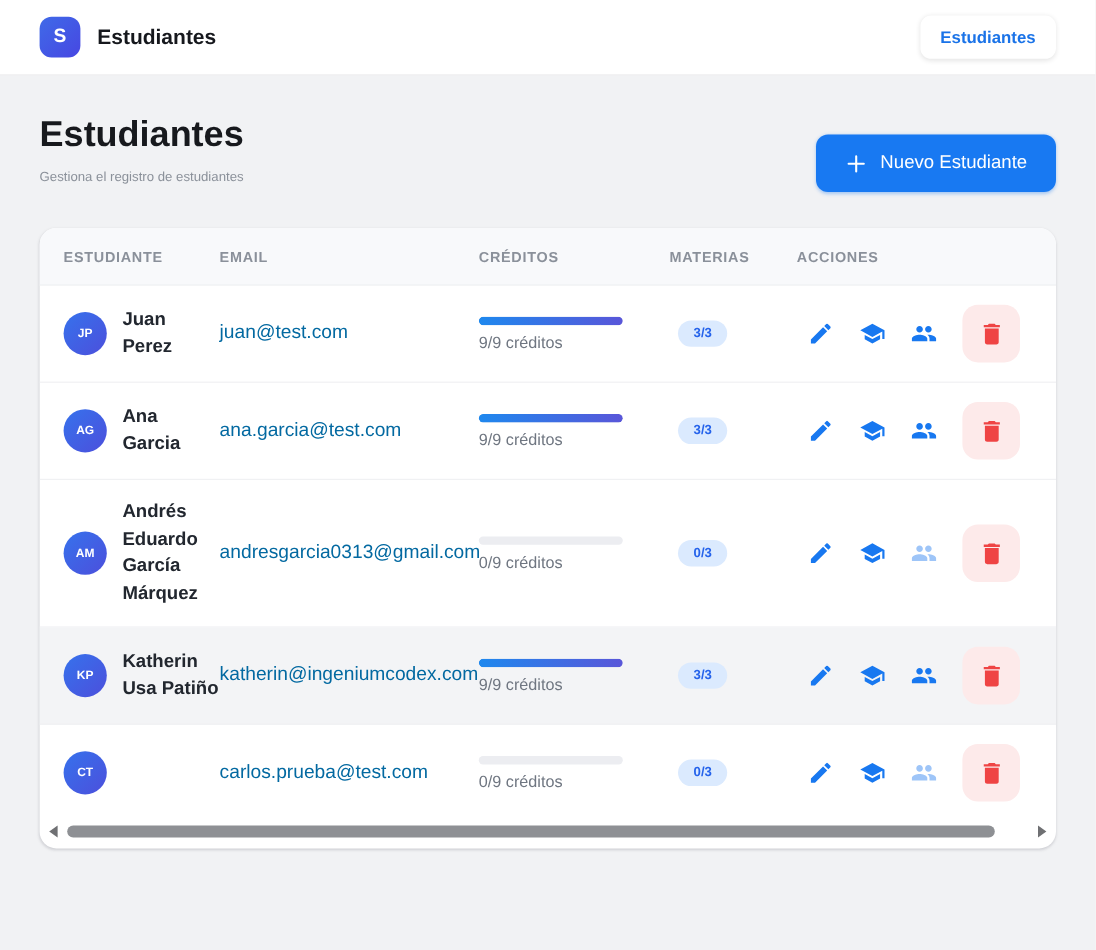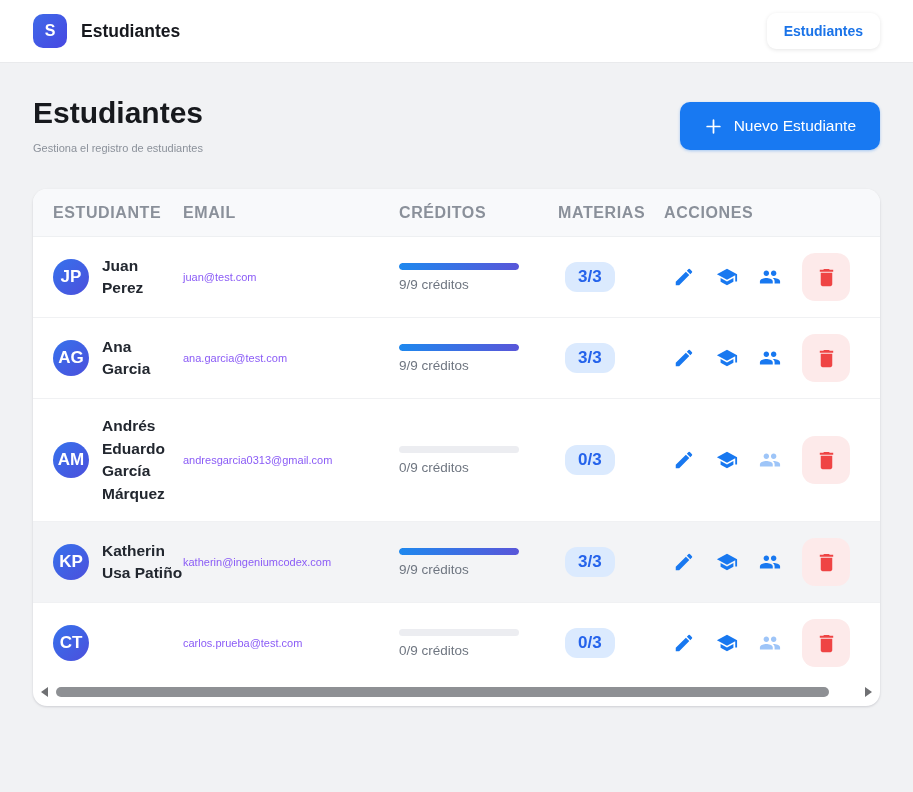--- a/index.html
+++ b/index.html
@@ -18,59 +18,59 @@
   .appbar-spacer { flex:1; }
   .nav-chip { background:#ffffff; border:none; border-radius:9px; padding:10px 17px;
     color:#1a73e8; font-size:14px; font-weight:600; cursor:pointer;
     box-shadow:0 1px 4px rgba(0,0,0,0.10); font-family:inherit; }
 
   
   main { padding:32px 33px 0; }
   .page-head { display:flex; align-items:flex-start; justify-content:space-between; }
   h1 { font-size:30px; font-weight:bold; color:#17191d; line-height:36px; }
   .subtitle { margin-top:6px; font-size:11px; color:#8b919a; line-height:22px; }
-  .new-btn { margin-top:7px; height:48px; padding:0 24px; border:none; border-radius:10px;
+  .new-btn { margin-top:17px; height:48px; padding:0 24px; border:none; border-radius:10px;
     background:#1879f2; color:#fff; font-size:15.5px; font-weight:500;
     display:flex; align-items:center; gap:11px; cursor:pointer; font-family:inherit;
     box-shadow:0 1px 3px rgba(24,121,242,0.35); }
   .new-btn svg { width:19px; height:19px; }
 
   
   .card { margin-top:30px; background:#fff; border-radius:14px;
     box-shadow:0 1px 3px rgba(16,24,40,0.10), 0 1px 2px rgba(16,24,40,0.06);
     overflow:hidden; position:relative; }
   .tbl { width:900px; }
   .thead { display:flex; height:48px; align-items:center; background:#f8f9fb;
     border-bottom:1px solid #eef0f2; }
-  .th { font-size:16px; font-weight:bold; letter-spacing:0.6px; color:#8a909a; }
+  .th { font-size:12px; font-weight:bold; letter-spacing:0.6px; color:#8a909a; }
   .c-student { width:150px; padding-left:20px; }
   .c-email   { width:216px; }
   .c-credits { width:159px; }
   .c-materias{ width:106px; }
   .c-actions { width:233px; }
 
   .row { display:flex; align-items:center; padding:16px 0; border-bottom:1px solid #f0f1f3; }
   .row:last-child { border-bottom:none; }
   .row.hl { background:#f3f4f6; }
 
   .cell-student { display:flex; align-items:center; gap:13px; }
   .avatar { width:36px; height:36px; border-radius:50%; flex-shrink:0;
     background:linear-gradient(135deg,#3672ec,#4c4fdc);
     display:flex; align-items:center; justify-content:center;
-    color:#fff; font-size:17px; font-weight:bold; }
+    color:#fff; font-size:10px; font-weight:bold; }
   .name { font-size:15.5px; font-weight:600; color:#22272f; line-height:22.5px; width:84px;
     overflow-wrap:break-word; }
-  .email { font-size:11px; color:#8b5cf6; }
+  .email { font-size:16px; color:#0369a1; }
 
   .bar { width:120px; height:7px; border-radius:4px; background:#ecedf1; overflow:hidden; }
   .fill { height:100%; border-radius:4px; background:linear-gradient(90deg,#1e88ee,#5956d9); }
   .crlabel { margin-top:7px; font-size:13.5px; color:#6f7681; }
 
   .badge { display:inline-block; margin-left:7px; padding:5px 13px; border-radius:12px;
-    background:#dbeafe; color:#2563eb; font-size:17px; font-weight:bold; }
+    background:#dbeafe; color:#2563eb; font-size:11px; font-weight:bold; }
 
   .cell-actions { display:flex; align-items:center; gap:21px; padding-left:9px; }
   .icon-btn { border:none; background:transparent; padding:0; cursor:pointer;
     width:22px; height:22px; color:#1878f0; }
   .icon-btn svg { width:22px; height:22px; fill:currentColor; display:block; }
   .icon-btn.disabled { color:#9ec5f8; }
   .trash-btn { width:48px; height:48px; border:none; border-radius:13px; background:#fdeaea;
     display:flex; align-items:center; justify-content:center; cursor:pointer; flex-shrink:0; }
   .trash-btn svg { width:23px; height:23px; fill:#ef4444; display:block; }
 

